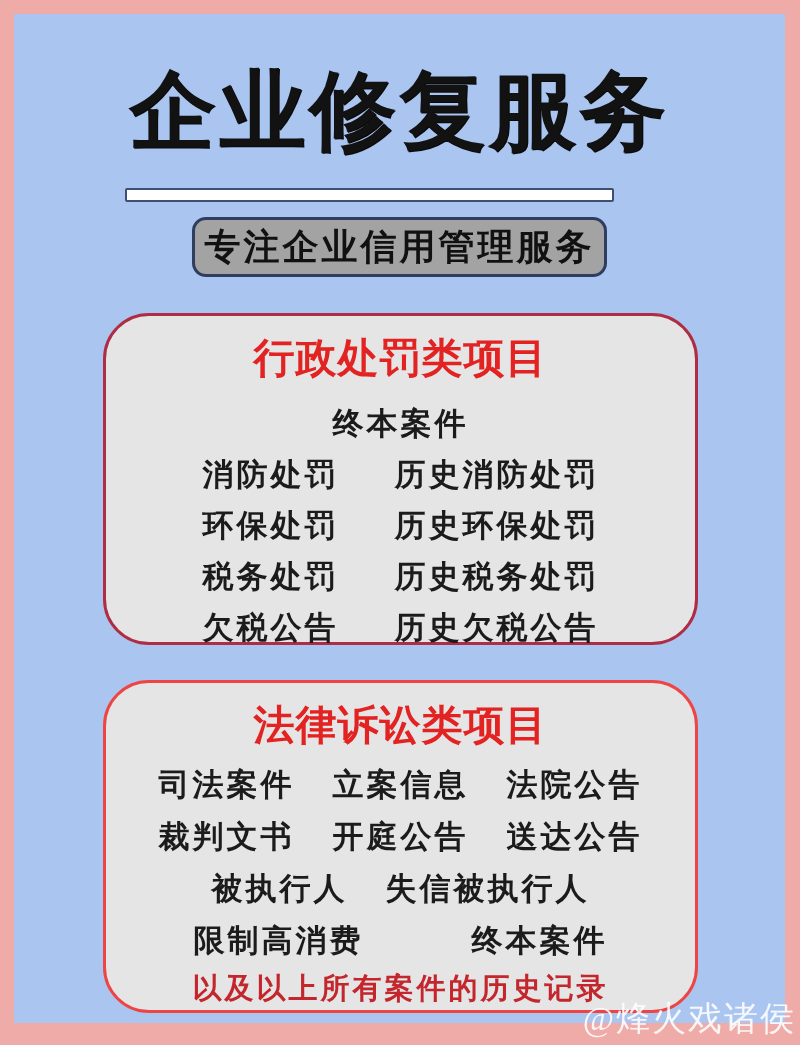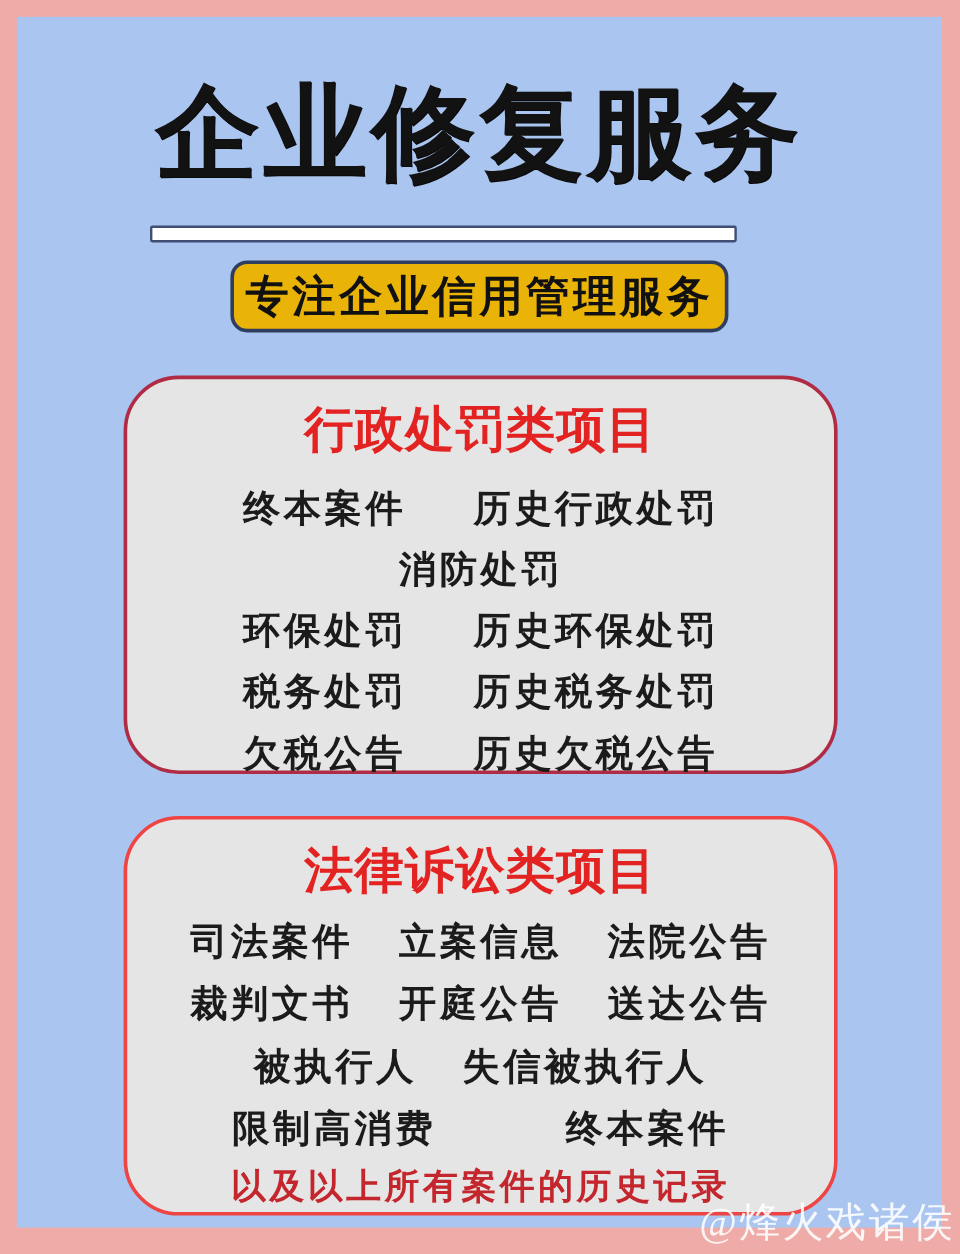--- a/index.html
+++ b/index.html
@@ -37,21 +37,21 @@
     top: 174px; left: 111px;
     width: 489px; height: 14px;
     background: #ffffff;
     border: 2px solid #3f4f73;
     border-radius: 2px;
   }
   .subtitle-box {
     position: absolute;
     top: 203px; left: 178px;
     width: 415px; height: 60px;
-    background: #eab308;
+    background: #a3a3a3;
     border: 3px solid #2f3e5e;
     border-radius: 14px;
     display: flex;
     align-items: center;
     justify-content: center;
   }
   .subtitle-box .subtitle-text {
     font-size: 36px;
     font-weight: bold;
     color: #111111;
@@ -130,24 +130,24 @@
 
     <div class="subtitle-box">
       <span class="subtitle-text">专注企业信用管理服务</span>
     </div>
 
     <div class="card penalty">
       <div class="card-heading">行政处罚类项目</div>
       <div class="rows">
         <div class="row">
           <span>终本案件</span>
-          <span>历史行政处罚</span>
         </div>
         <div class="row">
           <span>消防处罚</span>
+          <span>历史消防处罚</span>
         </div>
         <div class="row">
           <span>环保处罚</span>
           <span>历史环保处罚</span>
         </div>
         <div class="row">
           <span>税务处罚</span>
           <span>历史税务处罚</span>
         </div>
         <div class="row">

